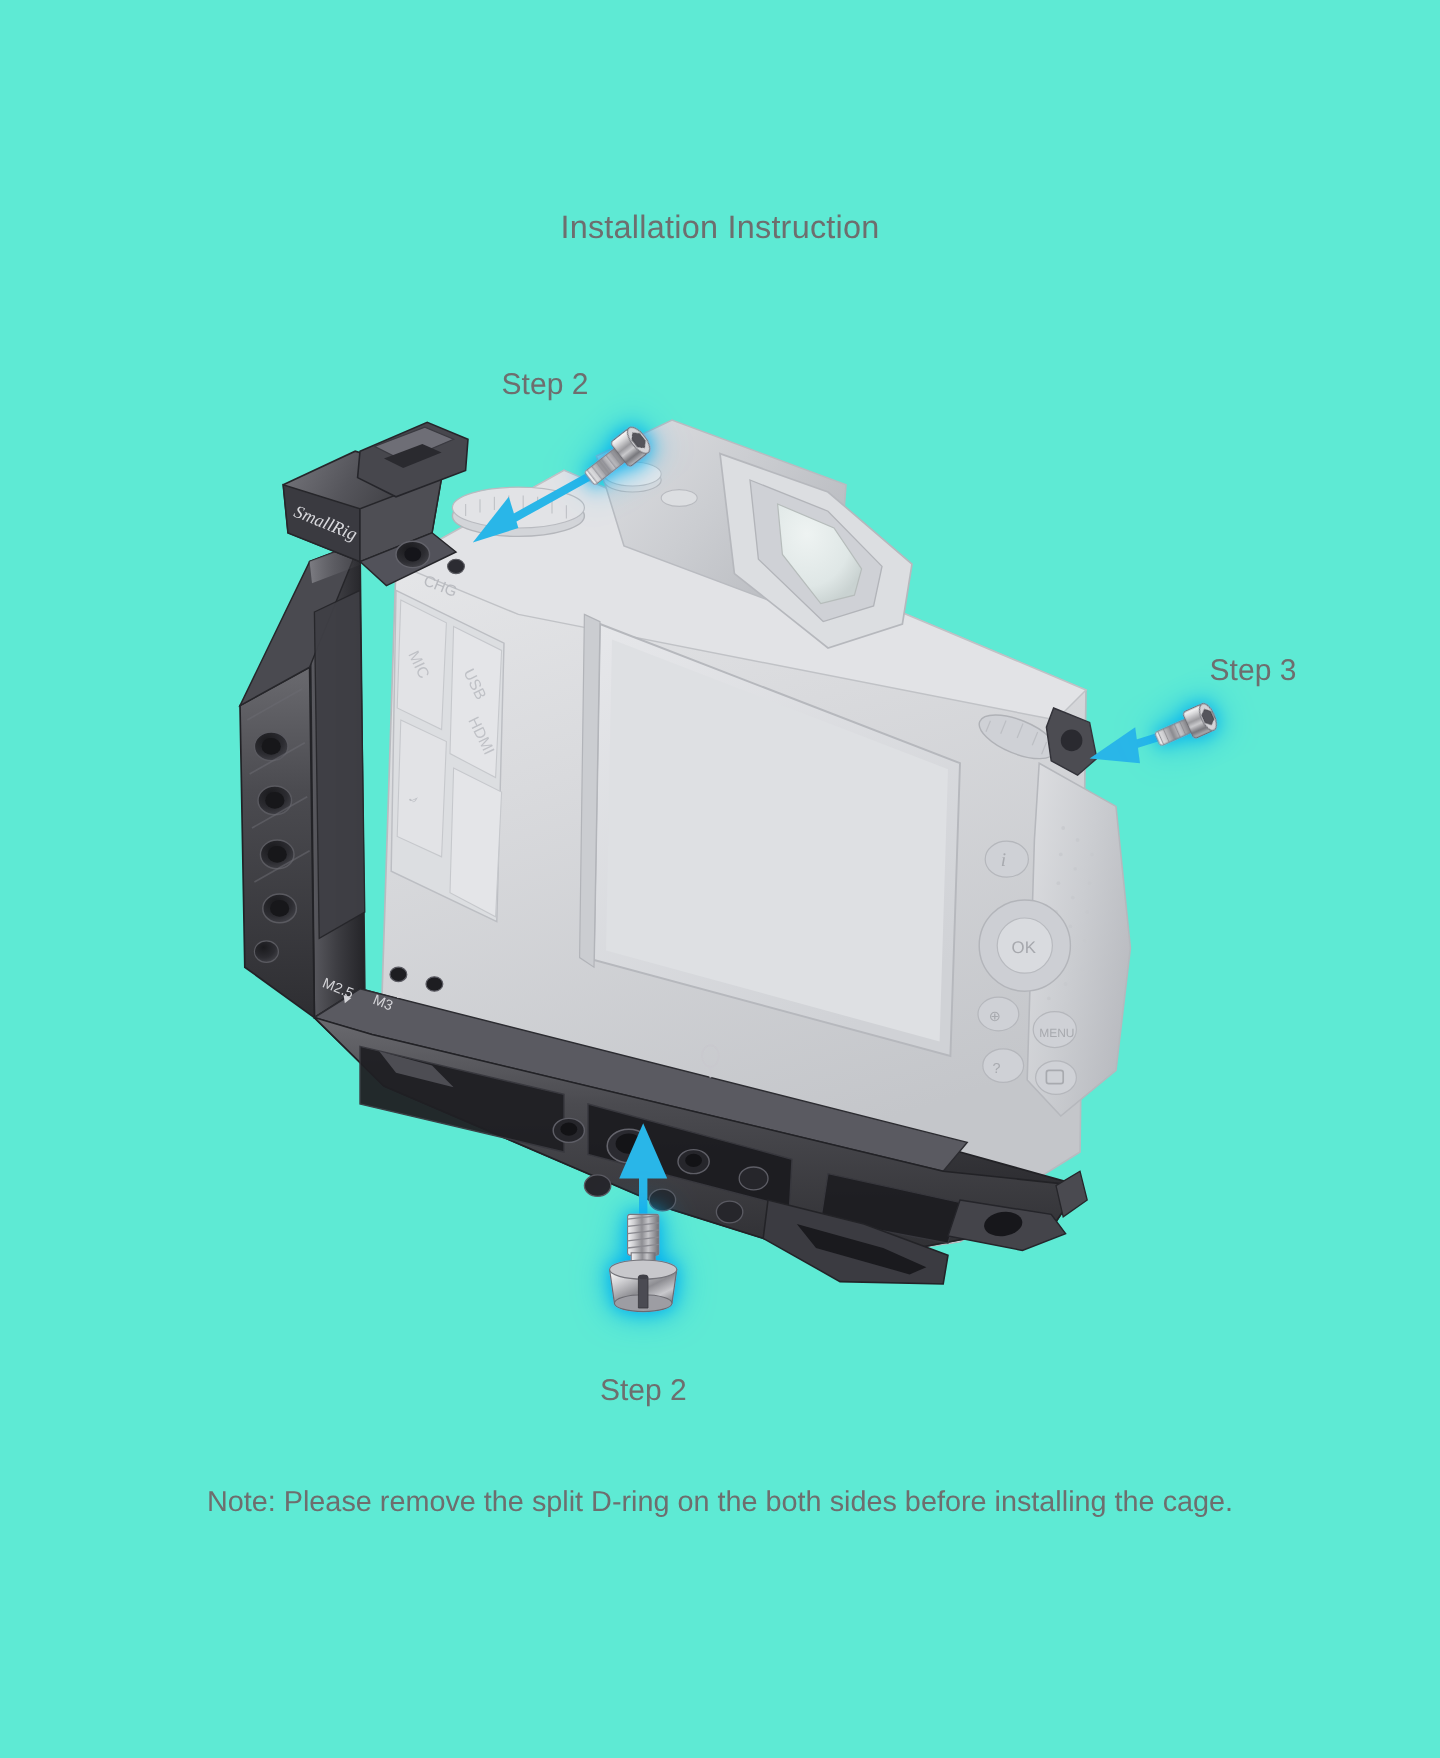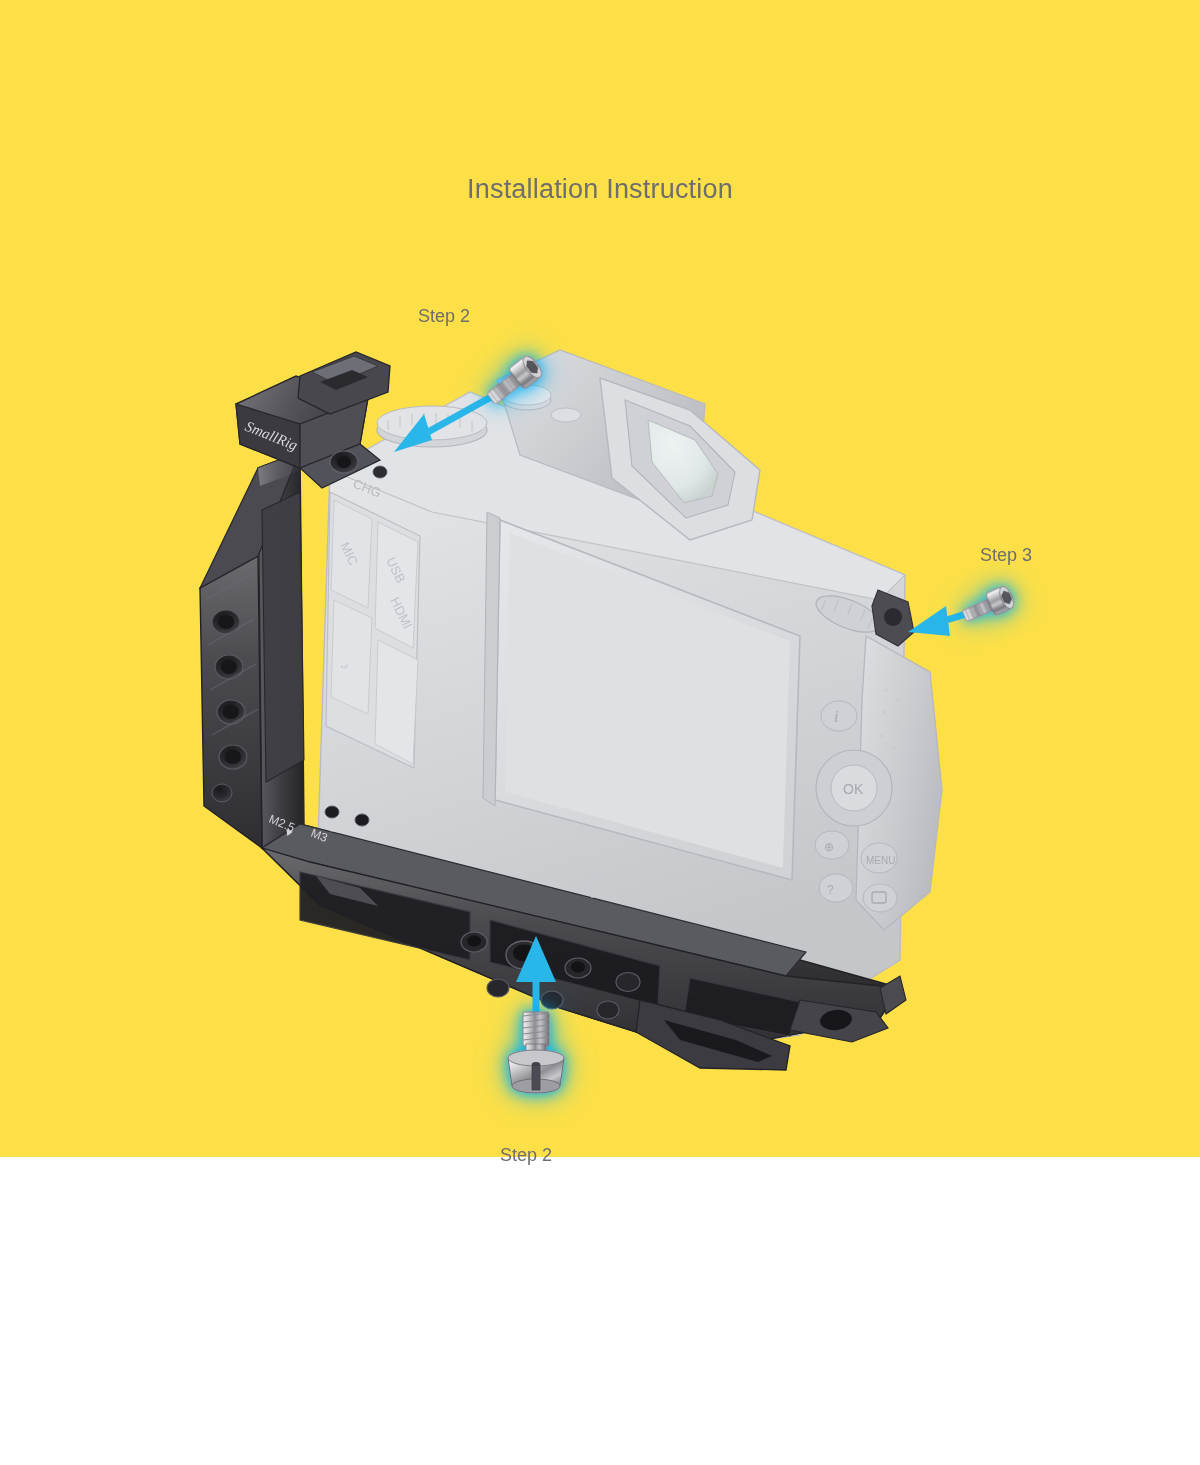--- a/index.html
+++ b/index.html
@@ -11,45 +11,45 @@
     font-family: "Liberation Sans", sans-serif;
     width: 1200px;
     height: 1465px;
     position: relative;
     overflow: hidden;
     color: #6b6b6b;
   }
   .page {
     position: relative;
     width: 1200px;
-    height: 1157px;
-    background: #fde047;
+    height: 1465px;
+    background: #5eead4;
   }
 
   
   .title {
     position: absolute;
     left: 0;
     top: 174px;
     width: 1200px;
     text-align: center;
     font-size: 27px;
     letter-spacing: 0.2px;
     color: #6e6e6e;
     font-weight: 400;
   }
   .step-label {
     position: absolute;
-    font-size: 18px;
+    font-size: 25px;
     color: #6e6e6e;
     font-weight: 400;
     white-space: nowrap;
   }
   #step2-label { left: 418px; top: 306px; }
-  #step3-label { left: 980px; top: 545px; }
+  #step3-label { left: 1008px; top: 545px; }
   #step1-label { left: 500px; top: 1145px; }
 
   .note {
     position: absolute;
     left: 0;
     top: 1238px;
     width: 1200px;
     text-align: center;
     font-size: 24px;
     color: #6e6e6e;
@@ -439,14 +439,15 @@
         <path d="M-4,4 L4,4 L4,30 L-4,30 Z" fill="#4b4b52" stroke="#3a3a40" stroke-width="0.7"></path>
         <ellipse cx="0" cy="4" rx="4" ry="2" fill="#3f3f46"></ellipse>
       </g>
     </svg>
   </div>
 
   <div class="step-label" id="step2-label">Step 2</div>
   <div class="step-label" id="step3-label">Step 3</div>
   <div class="step-label" id="step1-label">Step 2</div>
 
+  <div class="note">Note: Please remove the split D-ring on the both sides before installing the cage.</div>
 
 </div>
 
 </body></html>

